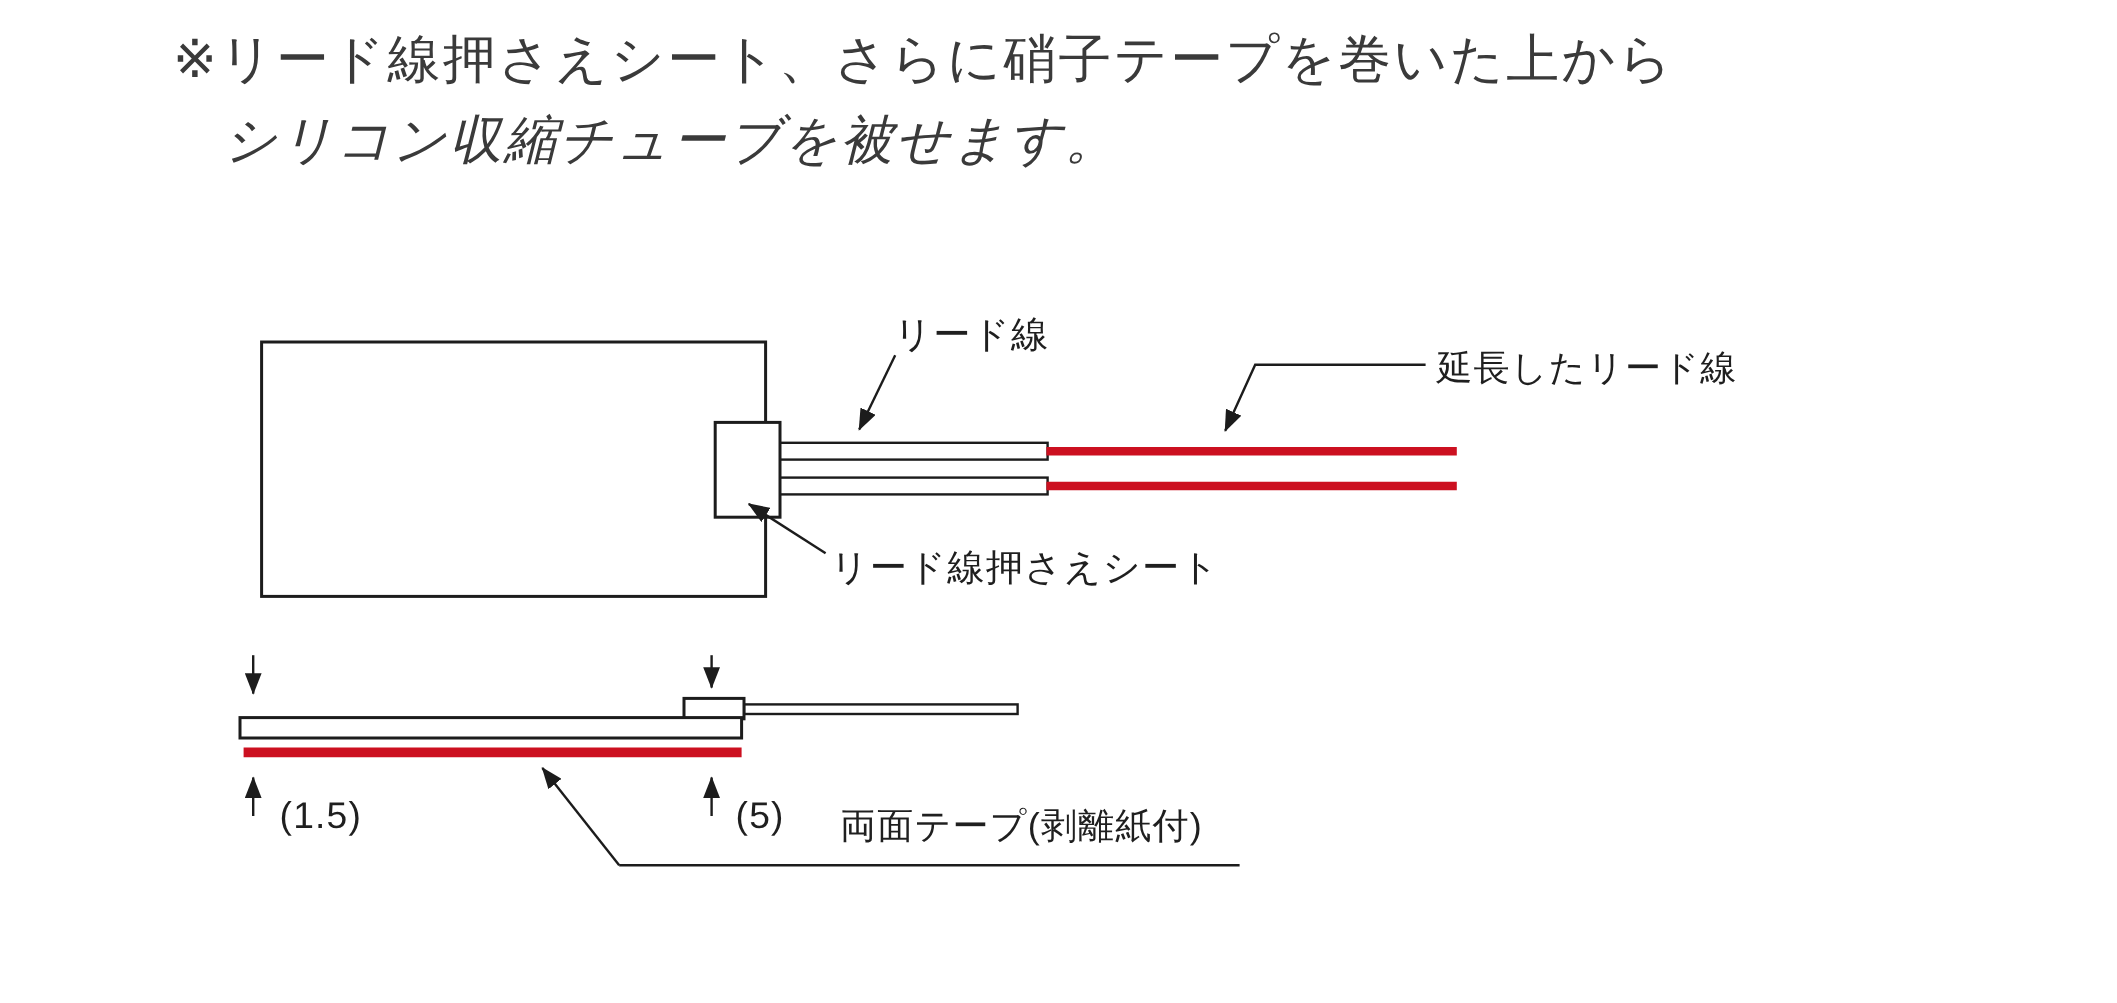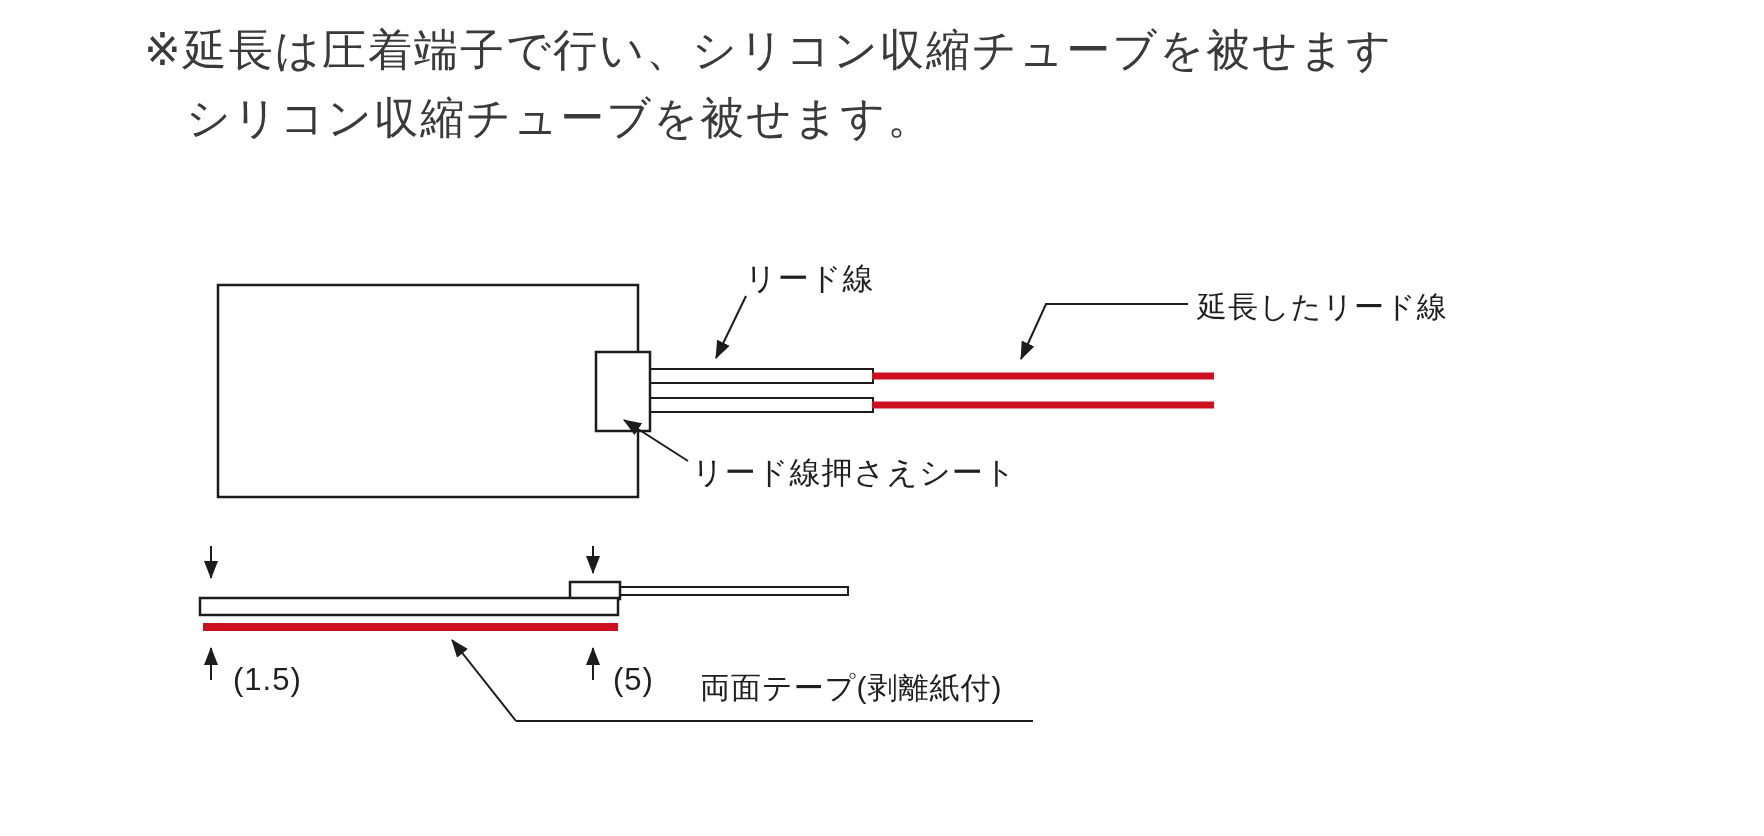--- a/index.html
+++ b/index.html
@@ -18,38 +18,38 @@
   }
   .note{
     position:absolute;
     color:var(--text-dark);
     font-size:44px;
     line-height:1.1;
     letter-spacing:2px;
     white-space:nowrap;
   }
   #note1{left:144px;top:26px;}
-  #note2{left:186px;top:94px;}
+  #note2{left:186px;top:94px;font-style:italic;}
   svg.diagram{position:absolute;left:0;top:0;}
   svg.diagram text{
     fill:#1f1f1f;
     font-family:"Liberation Sans","DejaVu Sans",sans-serif;
     letter-spacing:1px;
   }
   .ln{stroke:var(--line-black);fill:none;}
   .shape{stroke:var(--line-black);fill:#ffffff;}
   .red{stroke:var(--wire-red);fill:none;}
   marker path{fill:var(--line-black);}
 </style>
 </head>
 <body>
 
 <div class="page">
 
-  <div class="note" id="note1">※延長は圧着端子で行い、シリコン収縮チューブを被せます</div>
+  <div class="note" id="note1">※リード線押さえシート、さらに硝子テープを巻いた上から</div>
   <div class="note" id="note2">シリコン収縮チューブを被せます。</div>
 
   <svg class="diagram" width="1764" height="836" viewBox="0 0 1764 836">
     <defs>
       <marker id="arr" markerUnits="strokeWidth" markerWidth="9" markerHeight="7" refX="8.5" refY="3.5" orient="auto">
         <path d="M0,0 L9,3.5 L0,7 Z"></path>
       </marker>
     </defs>
 
     <rect class="shape" x="649" y="369" width="224" height="14" stroke-width="2"></rect>

